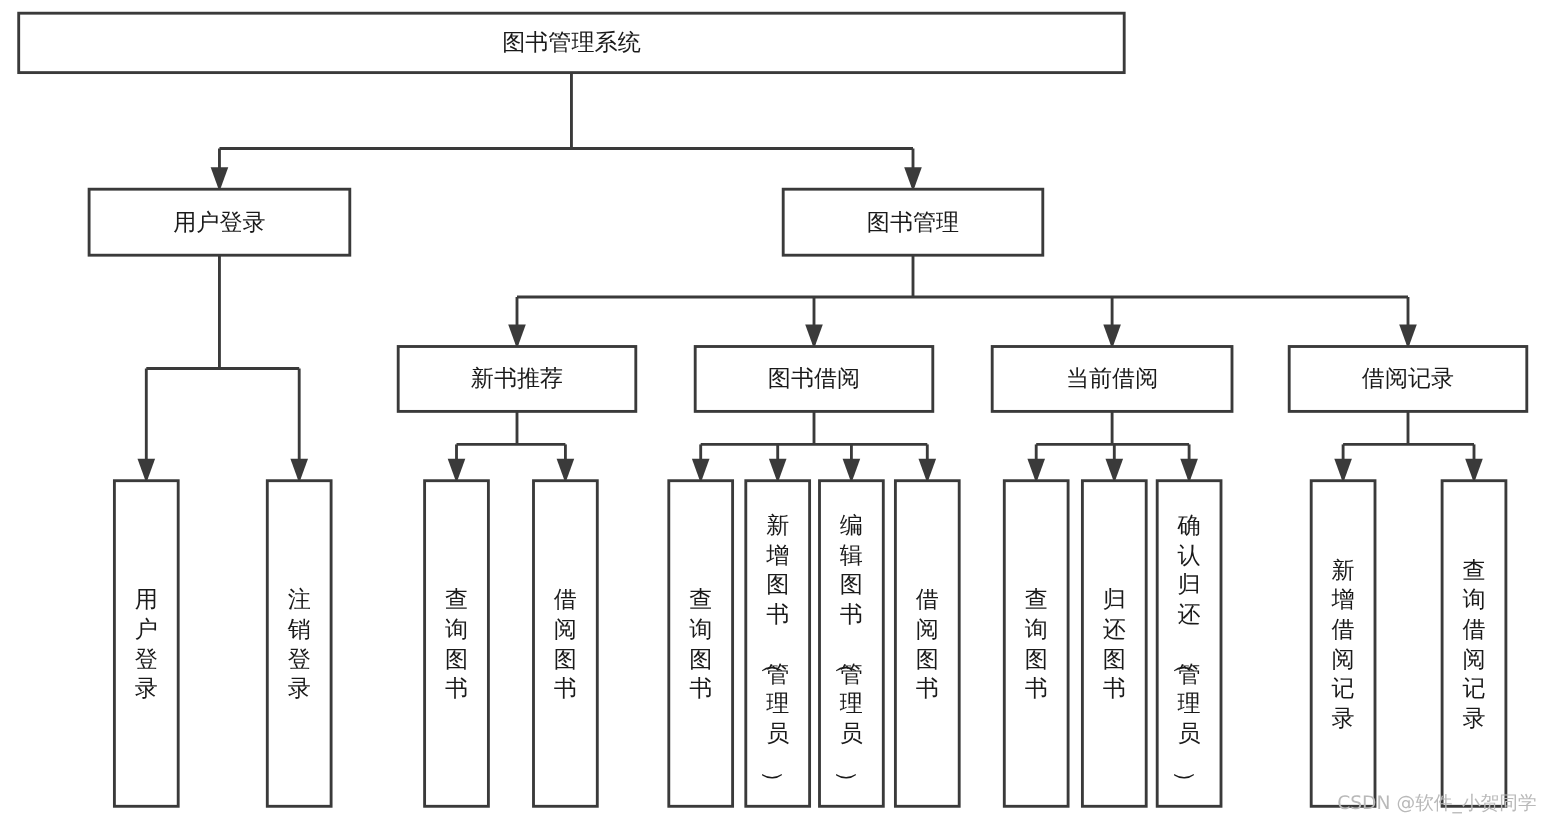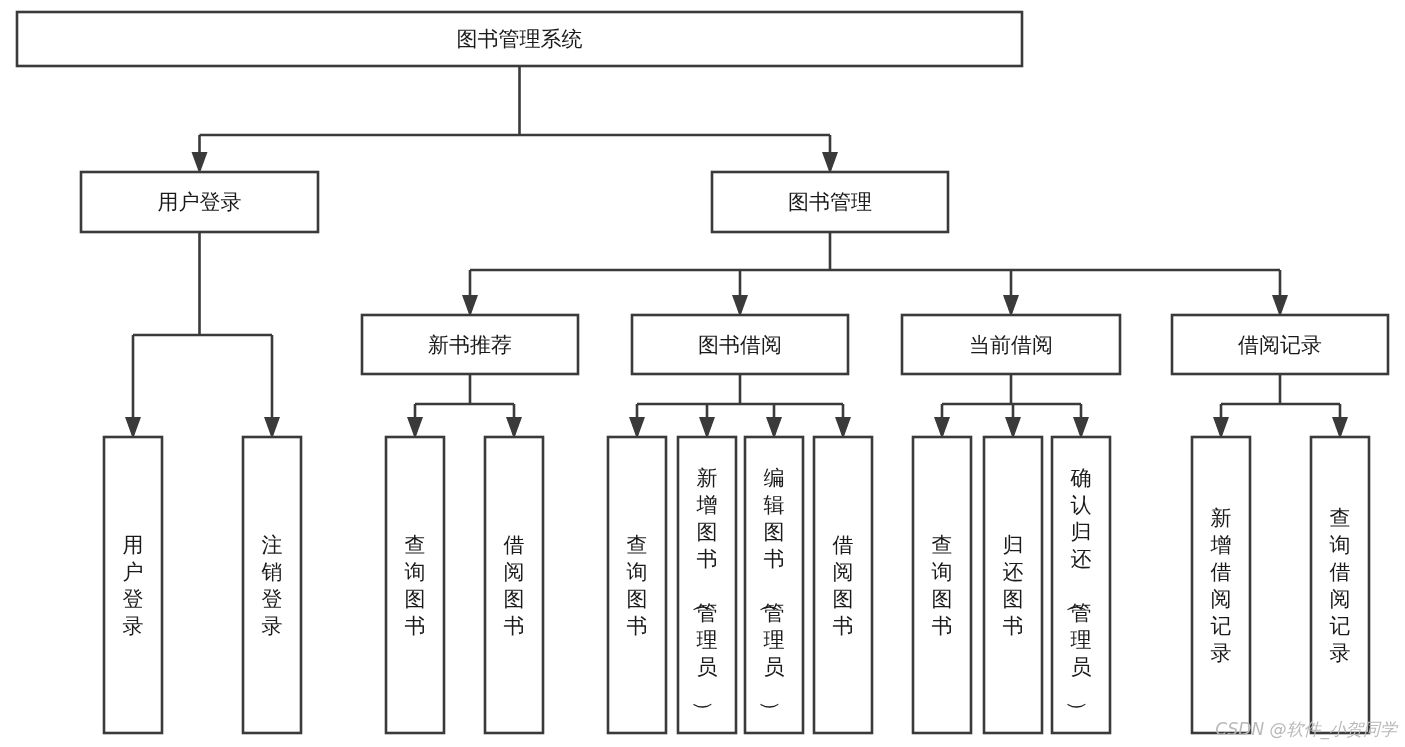--- a/index.html
+++ b/index.html
@@ -55,21 +55,20 @@
   }
   .watermark-text {
     position: absolute;
     right: 8px;
     bottom: 6px;
     font-family: "DejaVu Sans", "Liberation Sans", sans-serif;
     font-size: 17px;
     color: #b9b9b9;
     white-space: nowrap;
     pointer-events: none;
-    font-style: italic;
   }
 </style>
 </head>
 <body>
 
 <div id="diagram-root">
   <svg class="diagram-canvas" viewBox="0 0 1405 747">
     <g id="edges-layer">
         <g>
           <line x1="519.5" y1="66" x2="519.5" y2="135" class="edge-line"></line>

